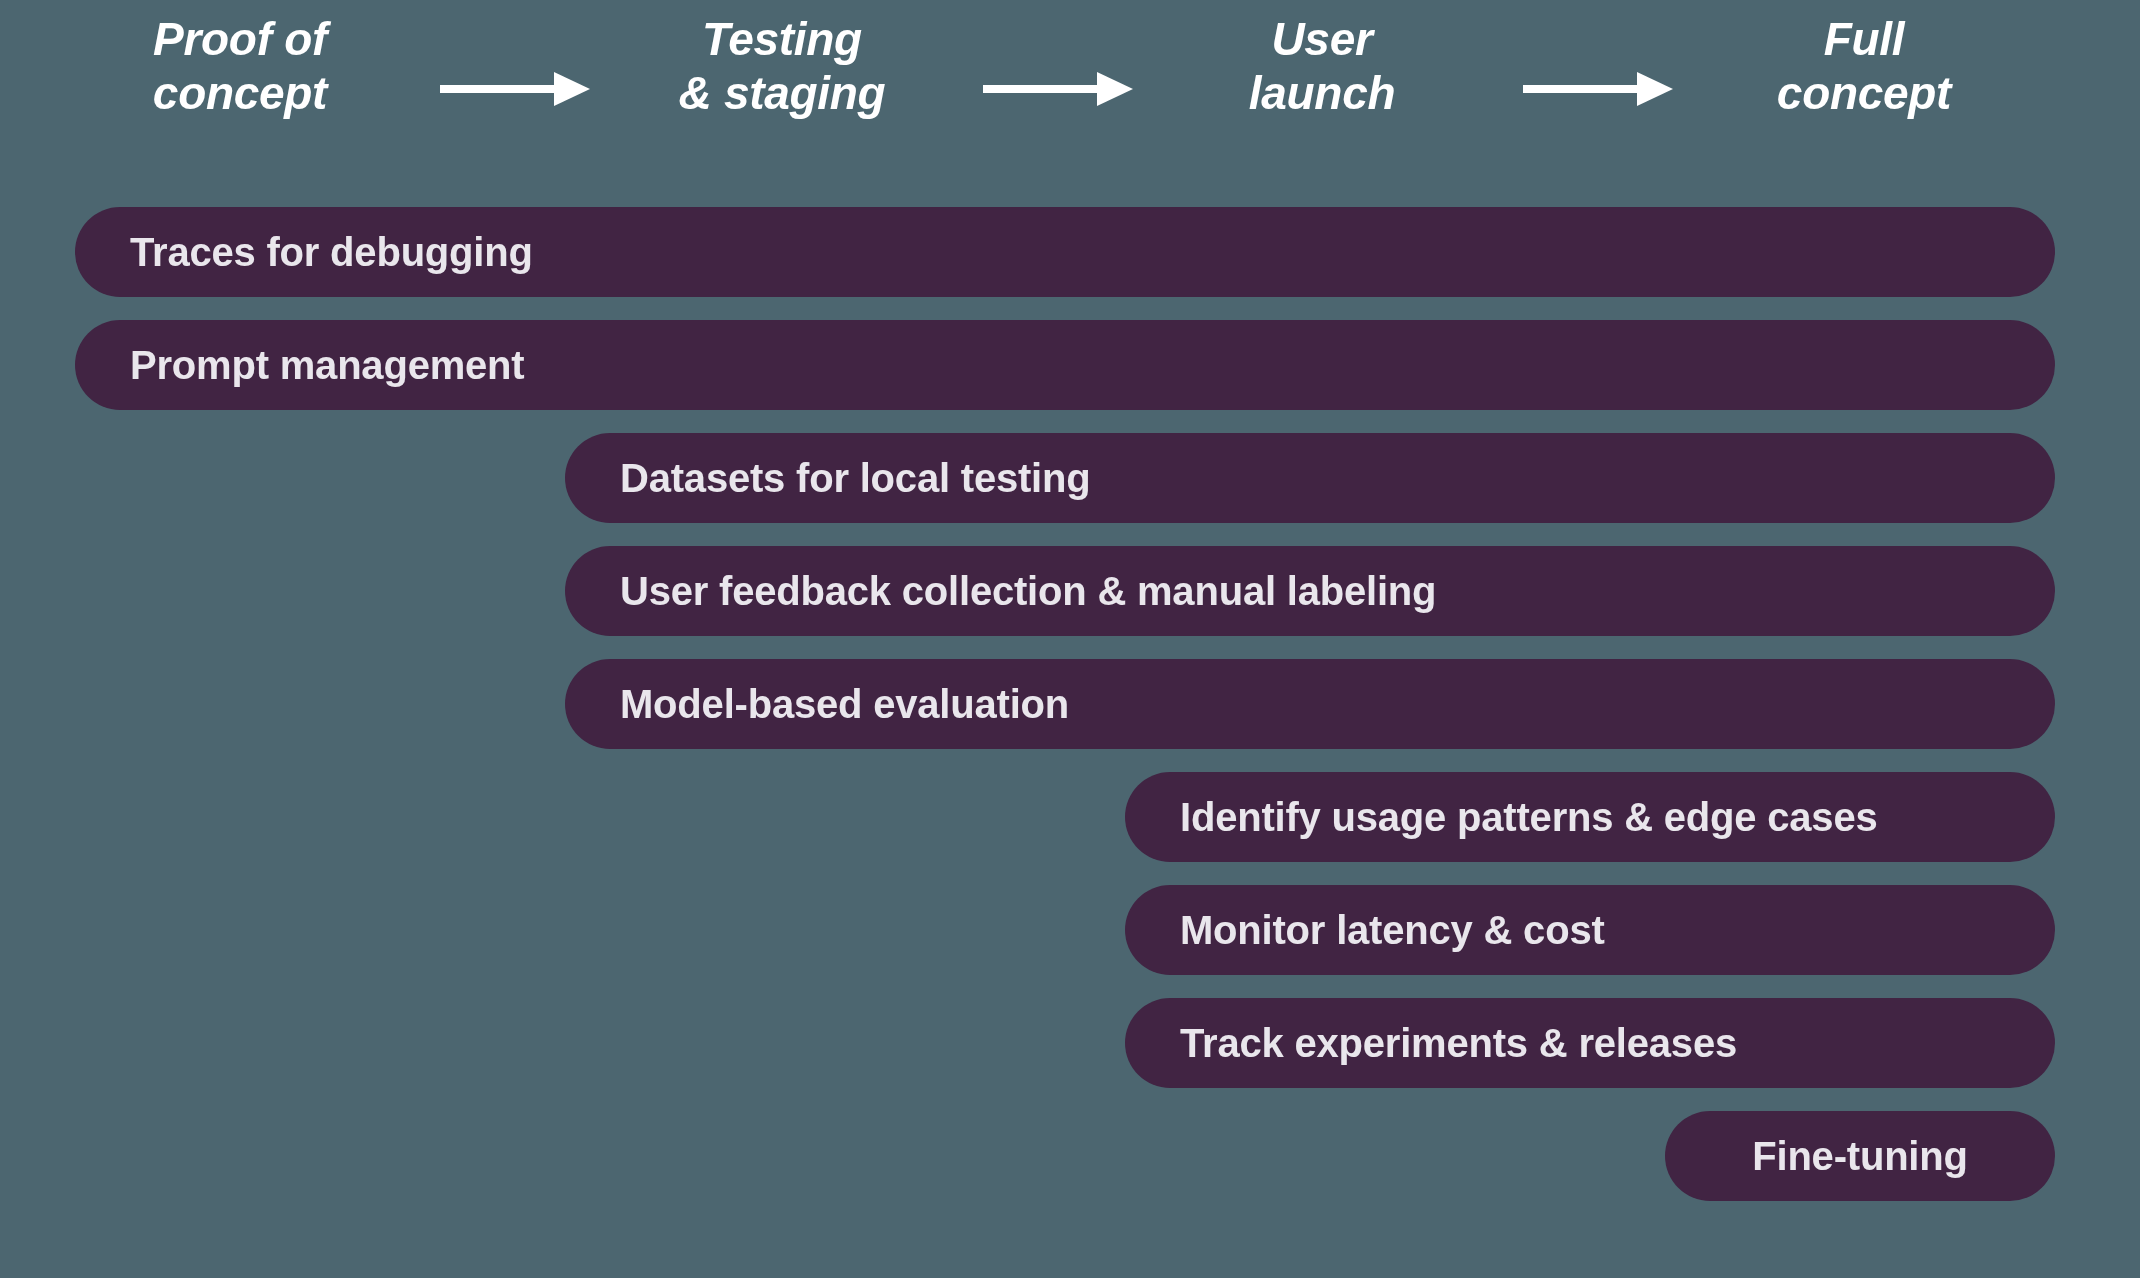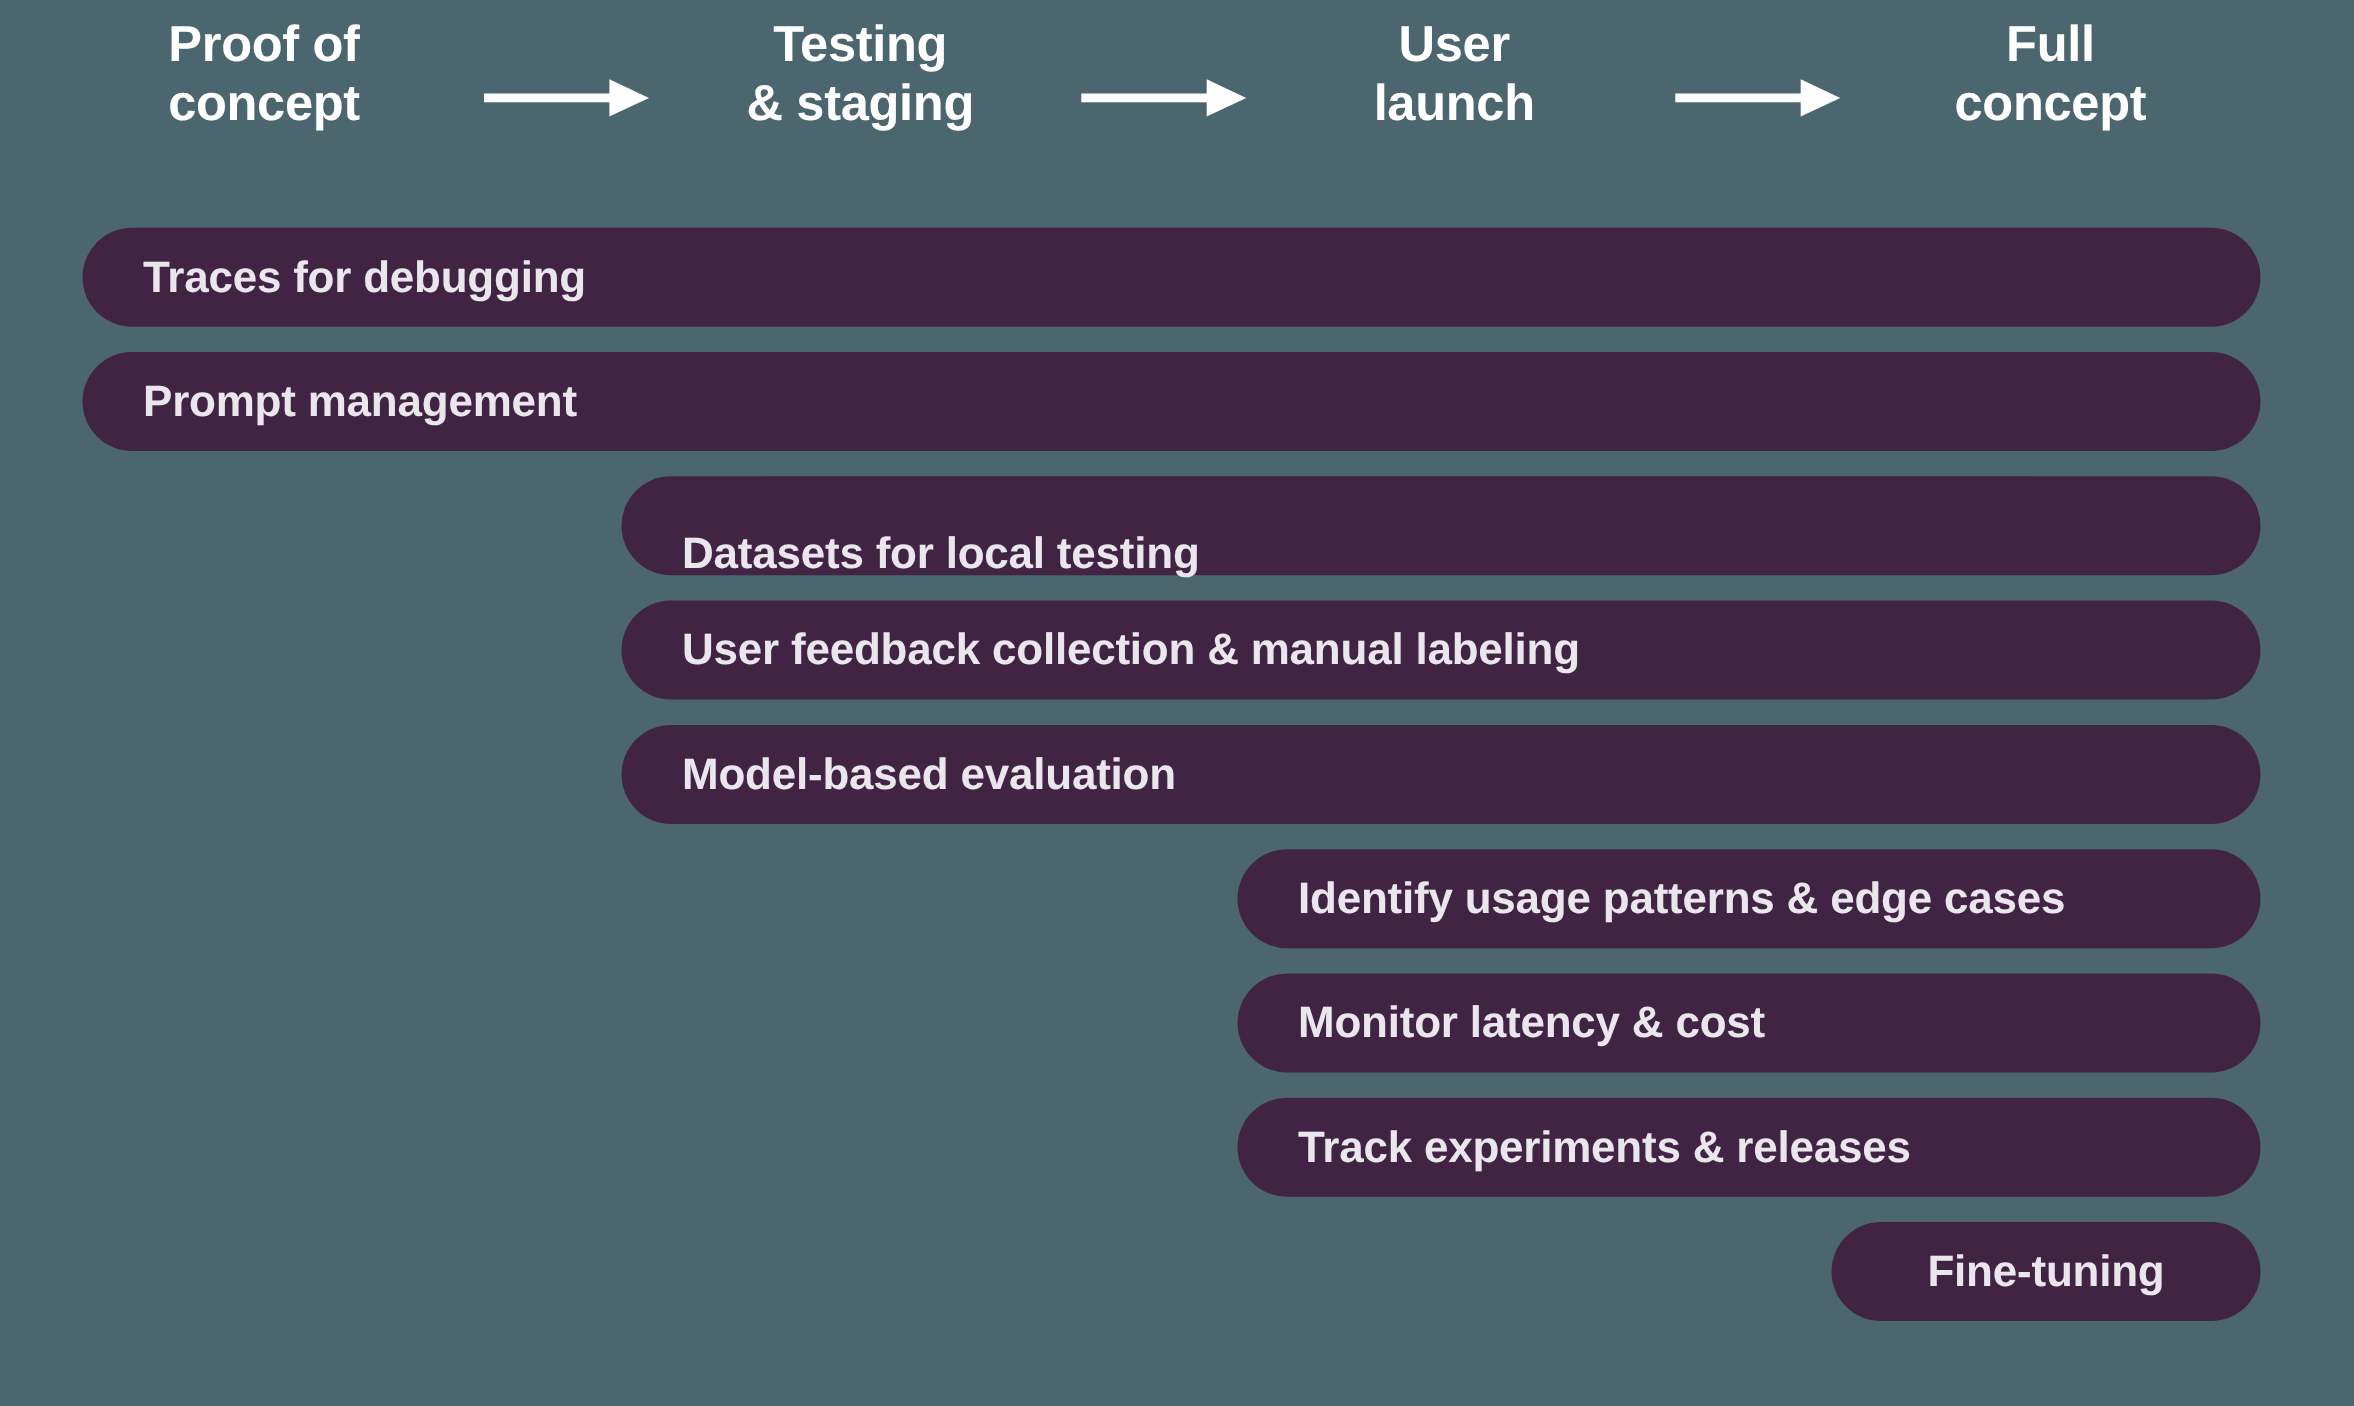--- a/index.html
+++ b/index.html
@@ -20,20 +20,21 @@
     background: #4c6670;
   }
 
   
   #phases {
     position: absolute;
     left: 0;
     top: 0;
     width: 2140px;
     height: 190px;
+    font-style: italic;
   }
   .phase {
     position: absolute;
     top: 12px;
     width: 300px;
     text-align: center;
     color: #ffffff;
     font-size: 46px;
     font-weight: bold;
     line-height: 1.18;
@@ -125,21 +126,21 @@
       </div>
     </div>
 
   <div id="bars">
       <div class="bar align-left" style="left: 75px; top: 207px; width: 1980px;">
         <span class="bar-label">Traces for debugging</span>
       </div>
       <div class="bar align-left" style="left: 75px; top: 320px; width: 1980px;">
         <span class="bar-label">Prompt management</span>
       </div>
-      <div class="bar align-left" style="left: 565px; top: 433px; width: 1490px; align-items: flex-end;">
+      <div class="bar align-left" style="left: 565px; top: 433px; width: 1490px;">
         <span class="bar-label">Datasets for local testing</span>
       </div>
       <div class="bar align-left" style="left: 565px; top: 546px; width: 1490px;">
         <span class="bar-label">User feedback collection &amp; manual labeling</span>
       </div>
       <div class="bar align-left" style="left: 565px; top: 659px; width: 1490px;">
         <span class="bar-label">Model-based evaluation</span>
       </div>
       <div class="bar align-left" style="left: 1125px; top: 772px; width: 930px;">
         <span class="bar-label">Identify usage patterns &amp; edge cases</span>

